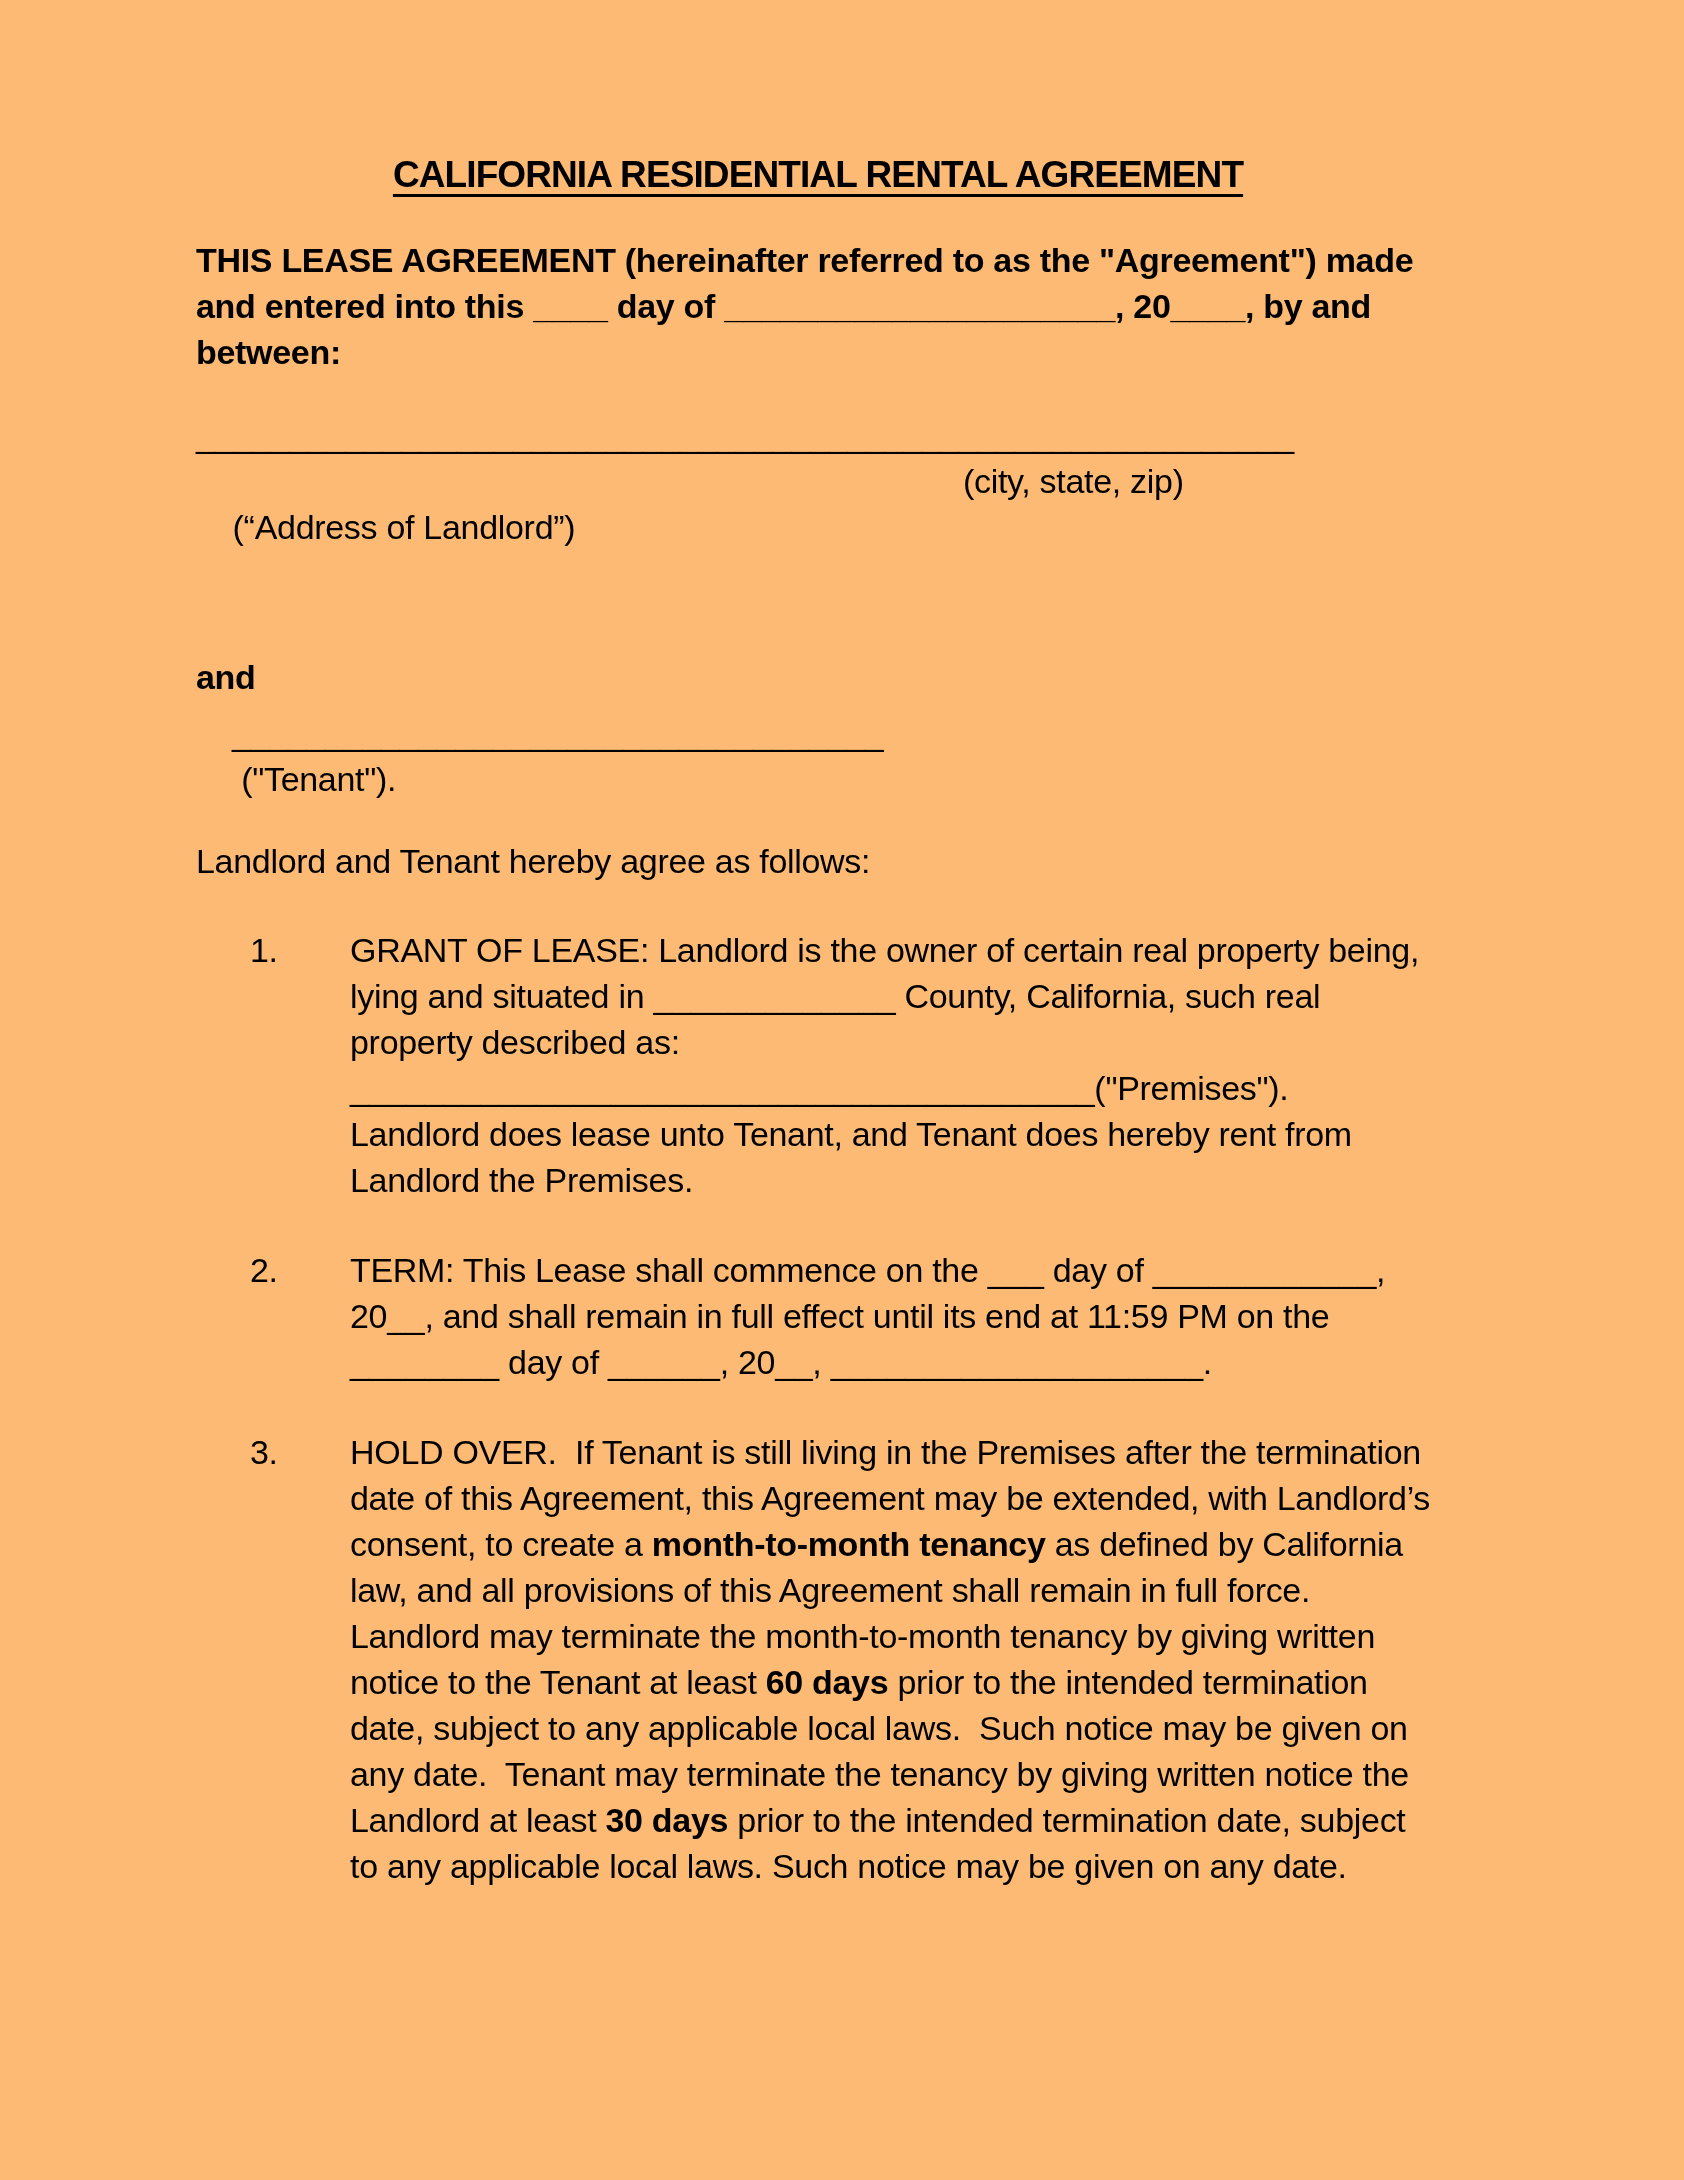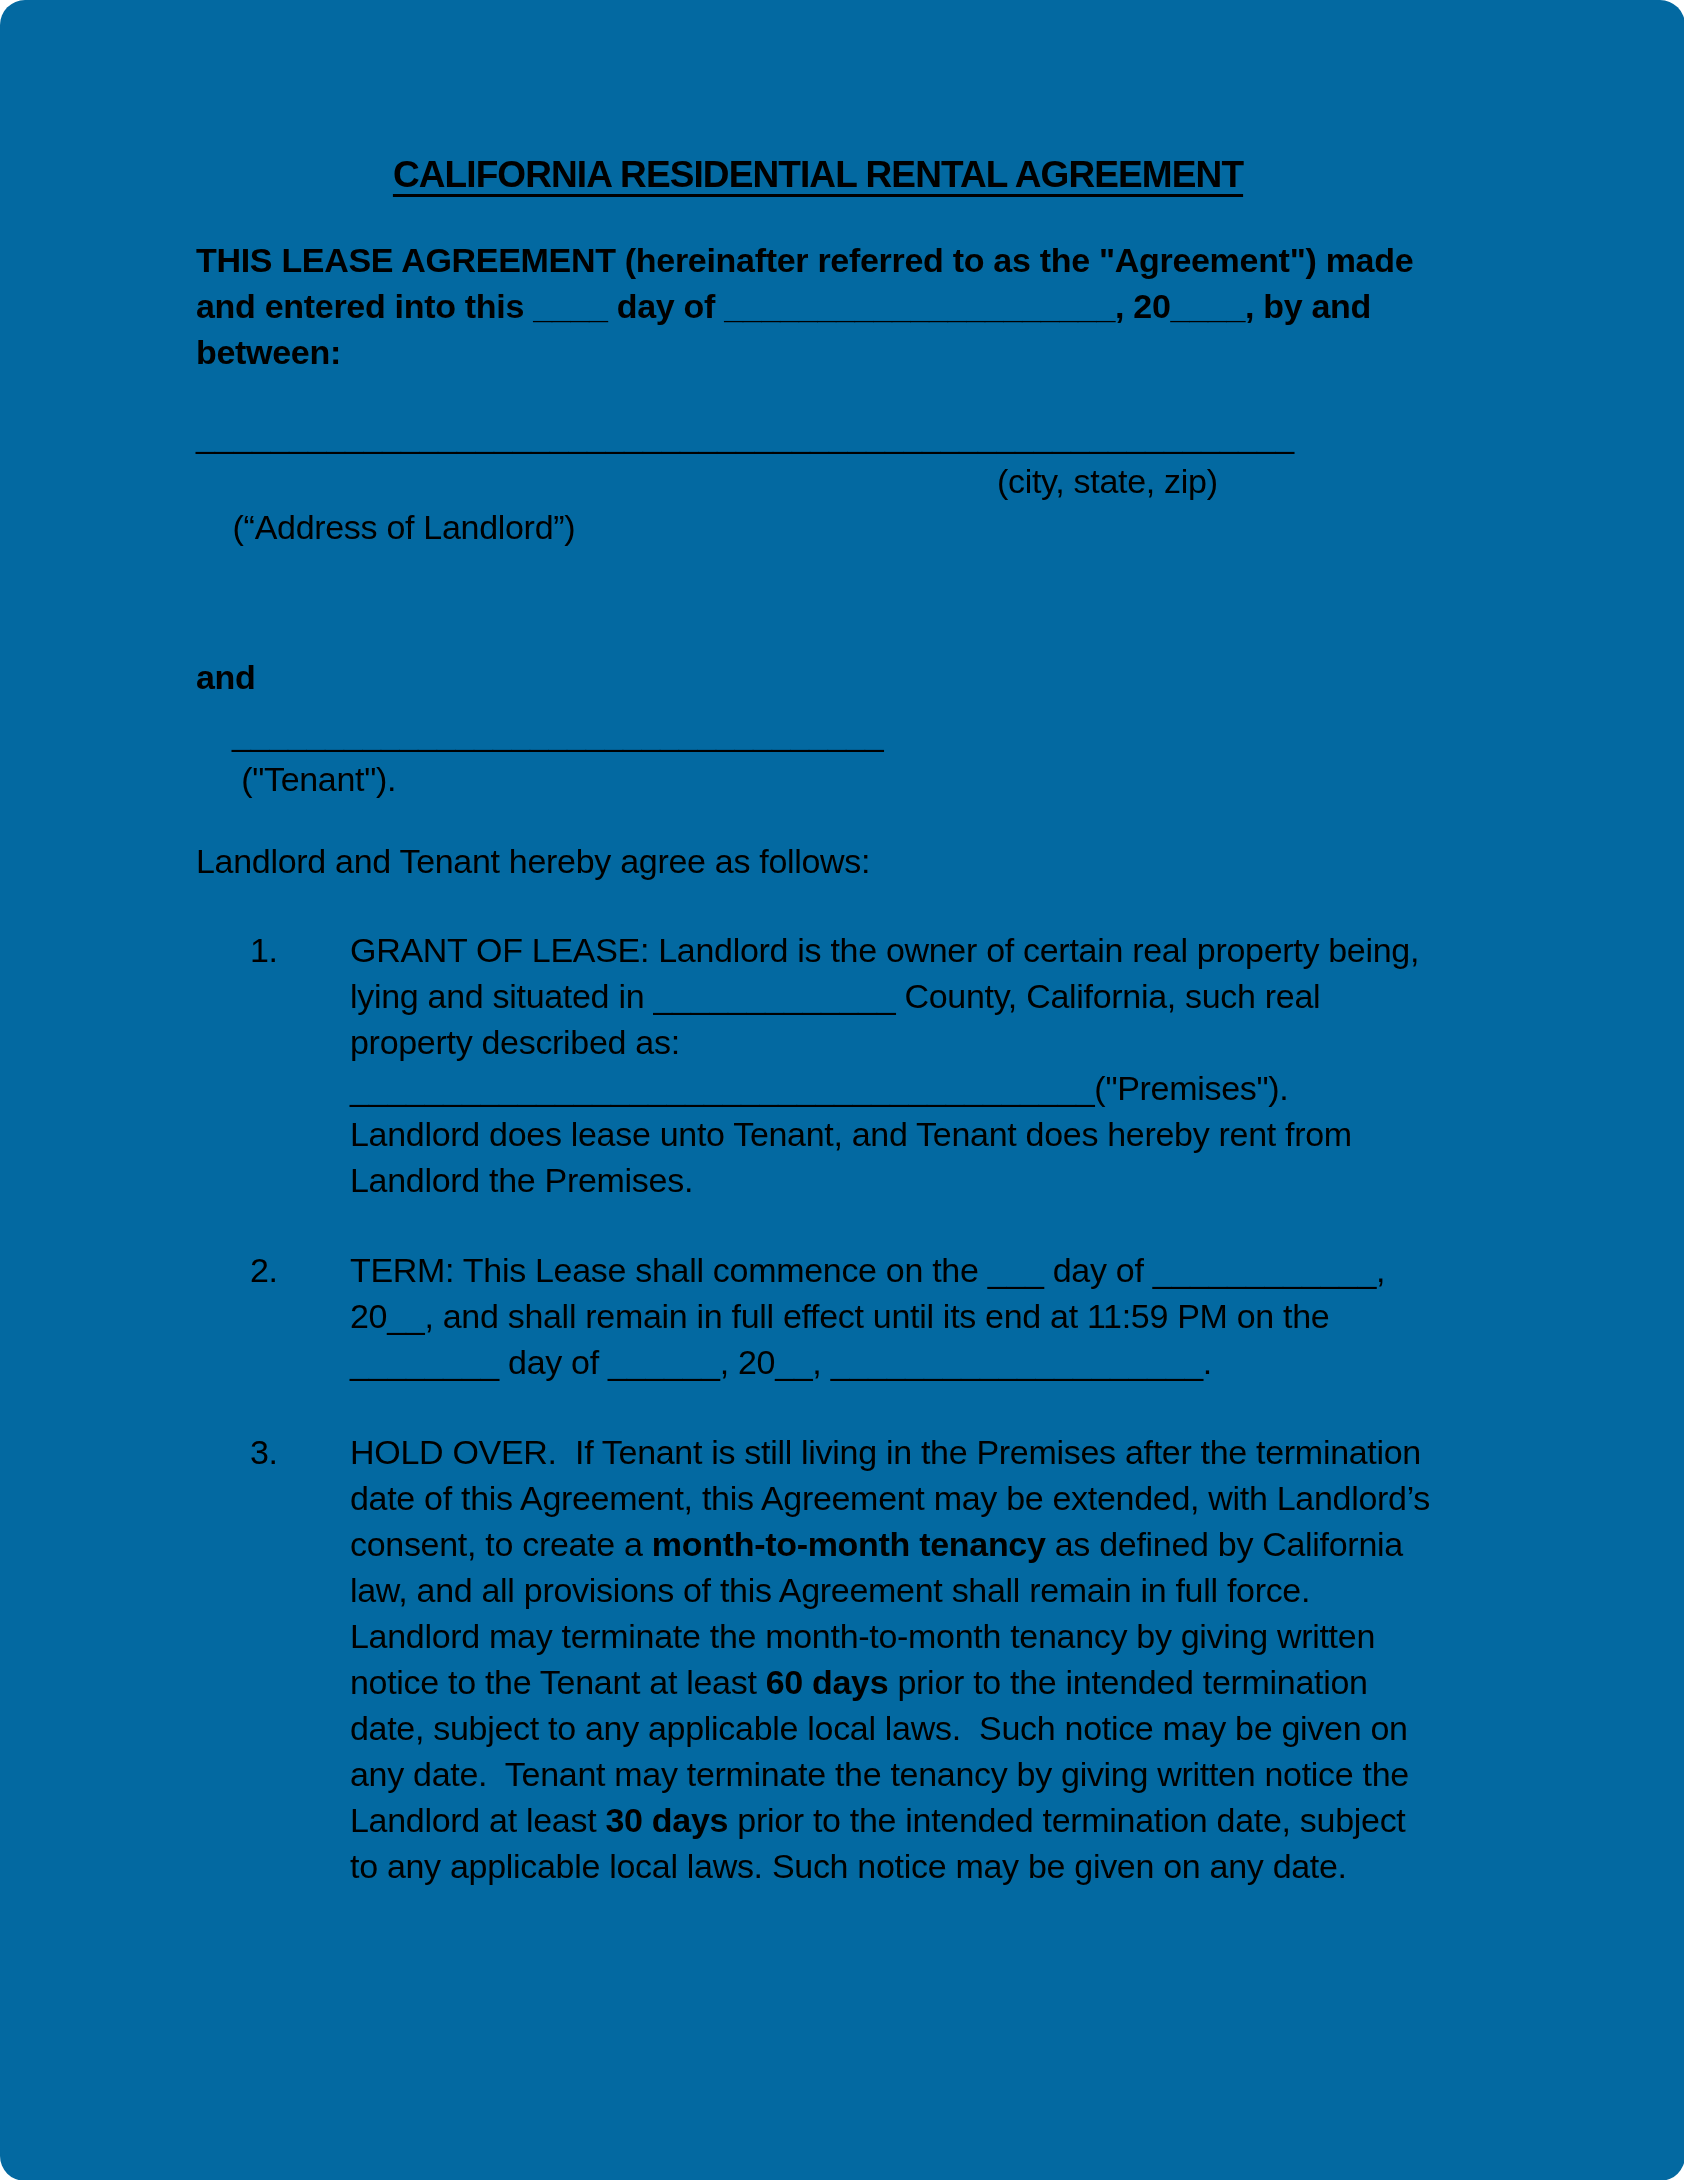--- a/index.html
+++ b/index.html
@@ -4,30 +4,29 @@
 <style>
   html, body {
     margin: 0;
     padding: 0;
     background: #ffffff;
   }
   .page {
     position: relative;
     width: 1685px;
     height: 2181px;
-    background: #0369a1;
+    background: #fdba74;
     color: #000000;
     font-family: "Liberation Sans", "DejaVu Sans", sans-serif;
     font-size: 34px;
     line-height: 46px;
     letter-spacing: -0.3px;
     box-sizing: border-box;
     padding: 152px 245px 0 196px;
     overflow: hidden;
-    border-radius: 25px;
   }
   .doc-title {
     text-align: center;
     font-size: 37px;
     font-weight: 700;
     letter-spacing: -0.9px;
     text-decoration: underline;
     text-decoration-thickness: 3.4px;
     text-underline-offset: 6.8px;
     margin: 0 0 39px 0;
@@ -39,21 +38,21 @@
   }
   .intro-block { margin-bottom: 8px; font-weight: bold; }
   .landlord-block { margin-top: 31px; }
   .address-line-block { margin-top: 37px; }
   .label-row {
     position: relative;
     white-space: pre-wrap;
   }
   .city-label {
     position: absolute;
-    left: 801px;
+    left: 767px;
     top: 0;
     white-space: pre;
   }
   .and-block { margin-top: 12px; font-weight: bold; }
   .tenant-block { margin-top: 10.2px; margin-left: 36px; }
   .agree-block { margin-top: 36px; }
   .clauses { margin-top: 43px; }
   .clause {
     display: flex;
     flex-direction: row;

